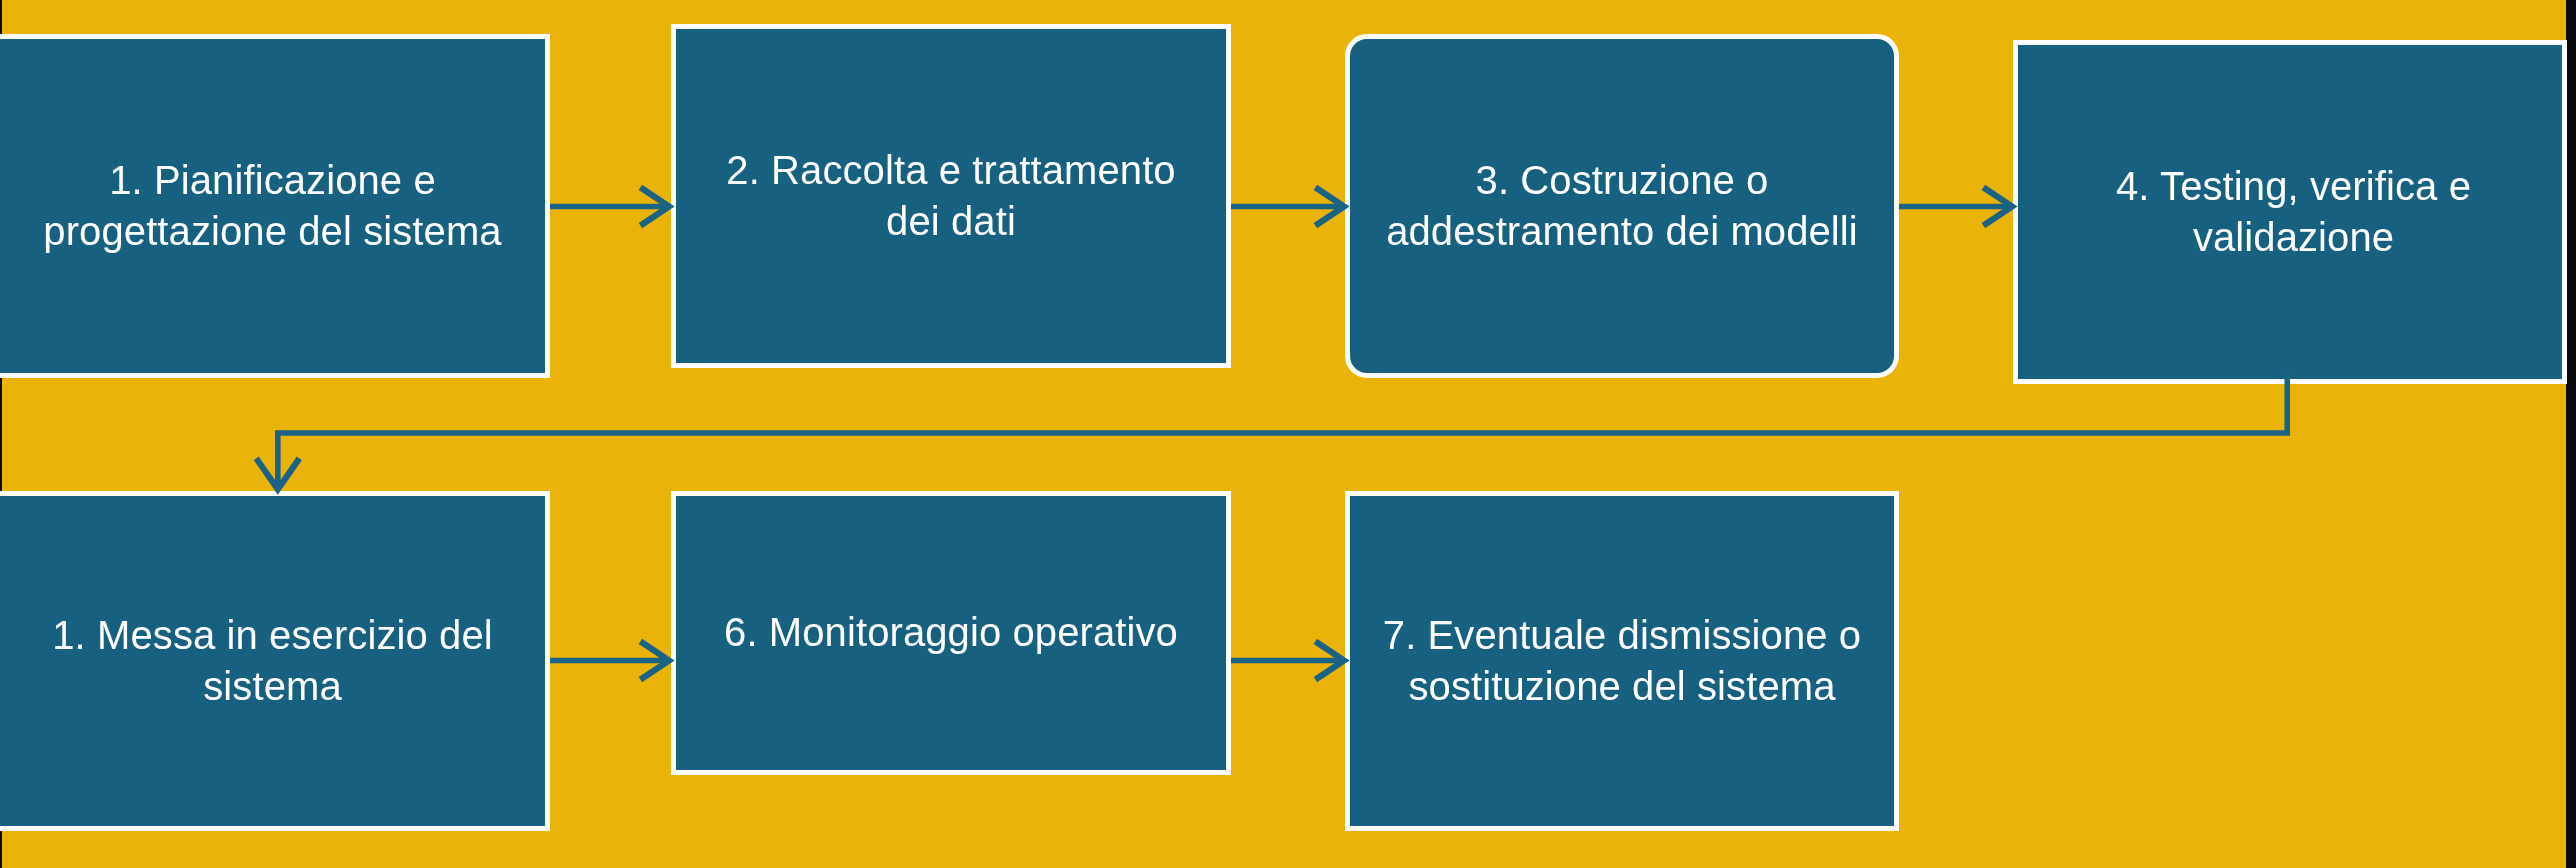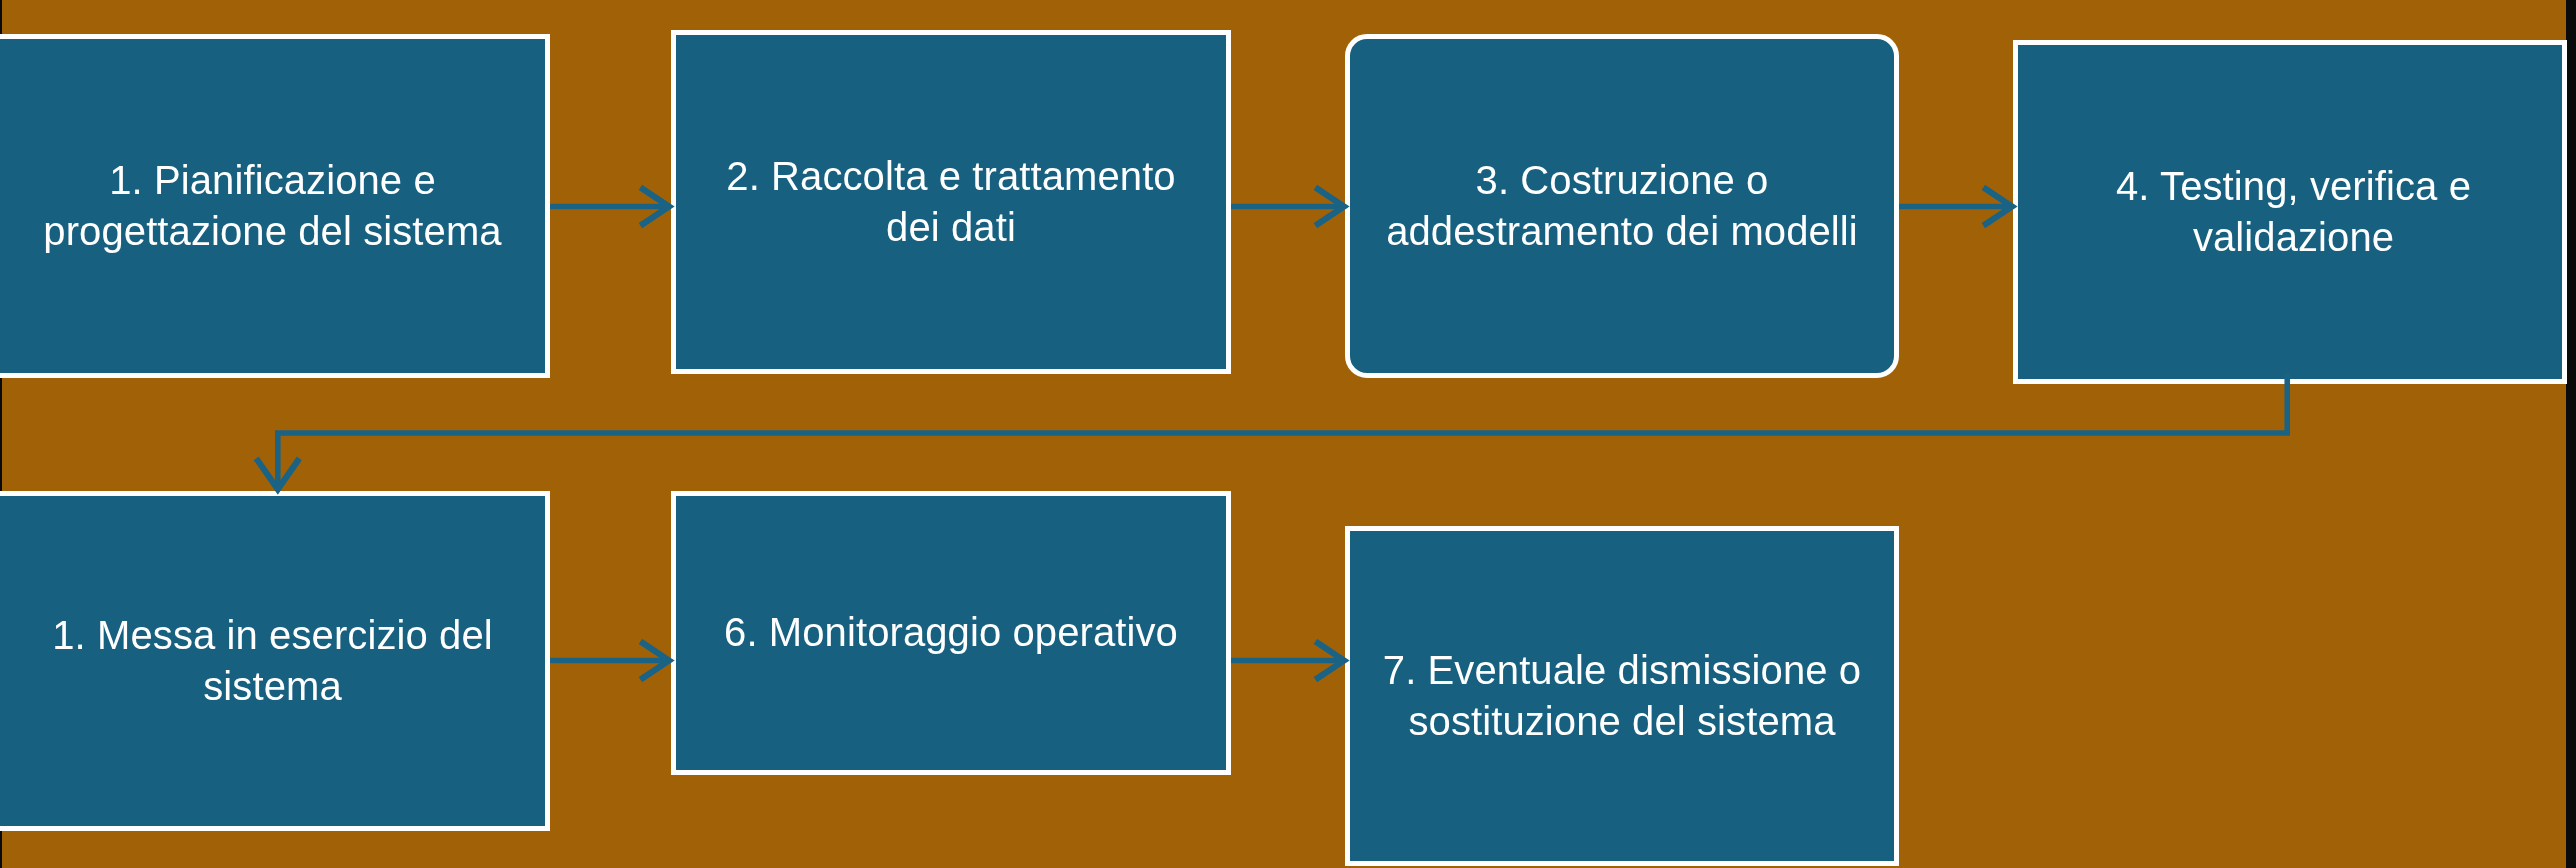--- a/index.html
+++ b/index.html
@@ -4,21 +4,21 @@
 <style>
   html, body {
     margin: 0;
     padding: 0;
     background: #ffffff;
   }
   #canvas {
     position: relative;
     width: 2576px;
     height: 869px;
-    background: #a16207;
+    background: #eab308;
     overflow: hidden;
     font-family: "Liberation Sans", sans-serif;
   }
   
   .edge-rule {
     position: absolute;
     top: 0;
     width: 1.9px;
     height: 869px;
     background: #0a0a0a;
@@ -40,28 +40,28 @@
     font-size: 40px;
     line-height: 1.28;
     letter-spacing: 0.1px;
     padding: 0 21px;
     font-weight: 400;
   }
   .node .label { display: block; width: 100%; }
 
   
   #node-1 { left: -5px;    top: 34px; width: 555px; height: 344px; }
-  #node-2 { left: 671px;  top: 30px; width: 560px; height: 344px; }
+  #node-2 { left: 671px;  top: 24px; width: 560px; height: 344px; }
   #node-3 { left: 1345px;  top: 34px; width: 554px; height: 344px; border-radius: 22px; }
   #node-4 { left: 2013px;  top: 40px; width: 554px; height: 344px; padding-left: 28px; }
 
   
   #node-5 { left: -5px;    top: 491px; width: 555px; height: 340px; }
   #node-6 { left: 671px;  top: 491px; width: 560px; height: 284px; align-items: center; }
-  #node-7 { left: 1345px;  top: 491px; width: 554px; height: 340px; margin-top: 35px; }
+  #node-7 { left: 1345px;  top: 491px; width: 554px; height: 340px; }
 
   
   .connector {
     position: absolute;
     overflow: visible;
   }
   .connector svg { display: block; overflow: visible; }
 
   
   #arrow-1-2 { left: 550px;  top: 184px; }

